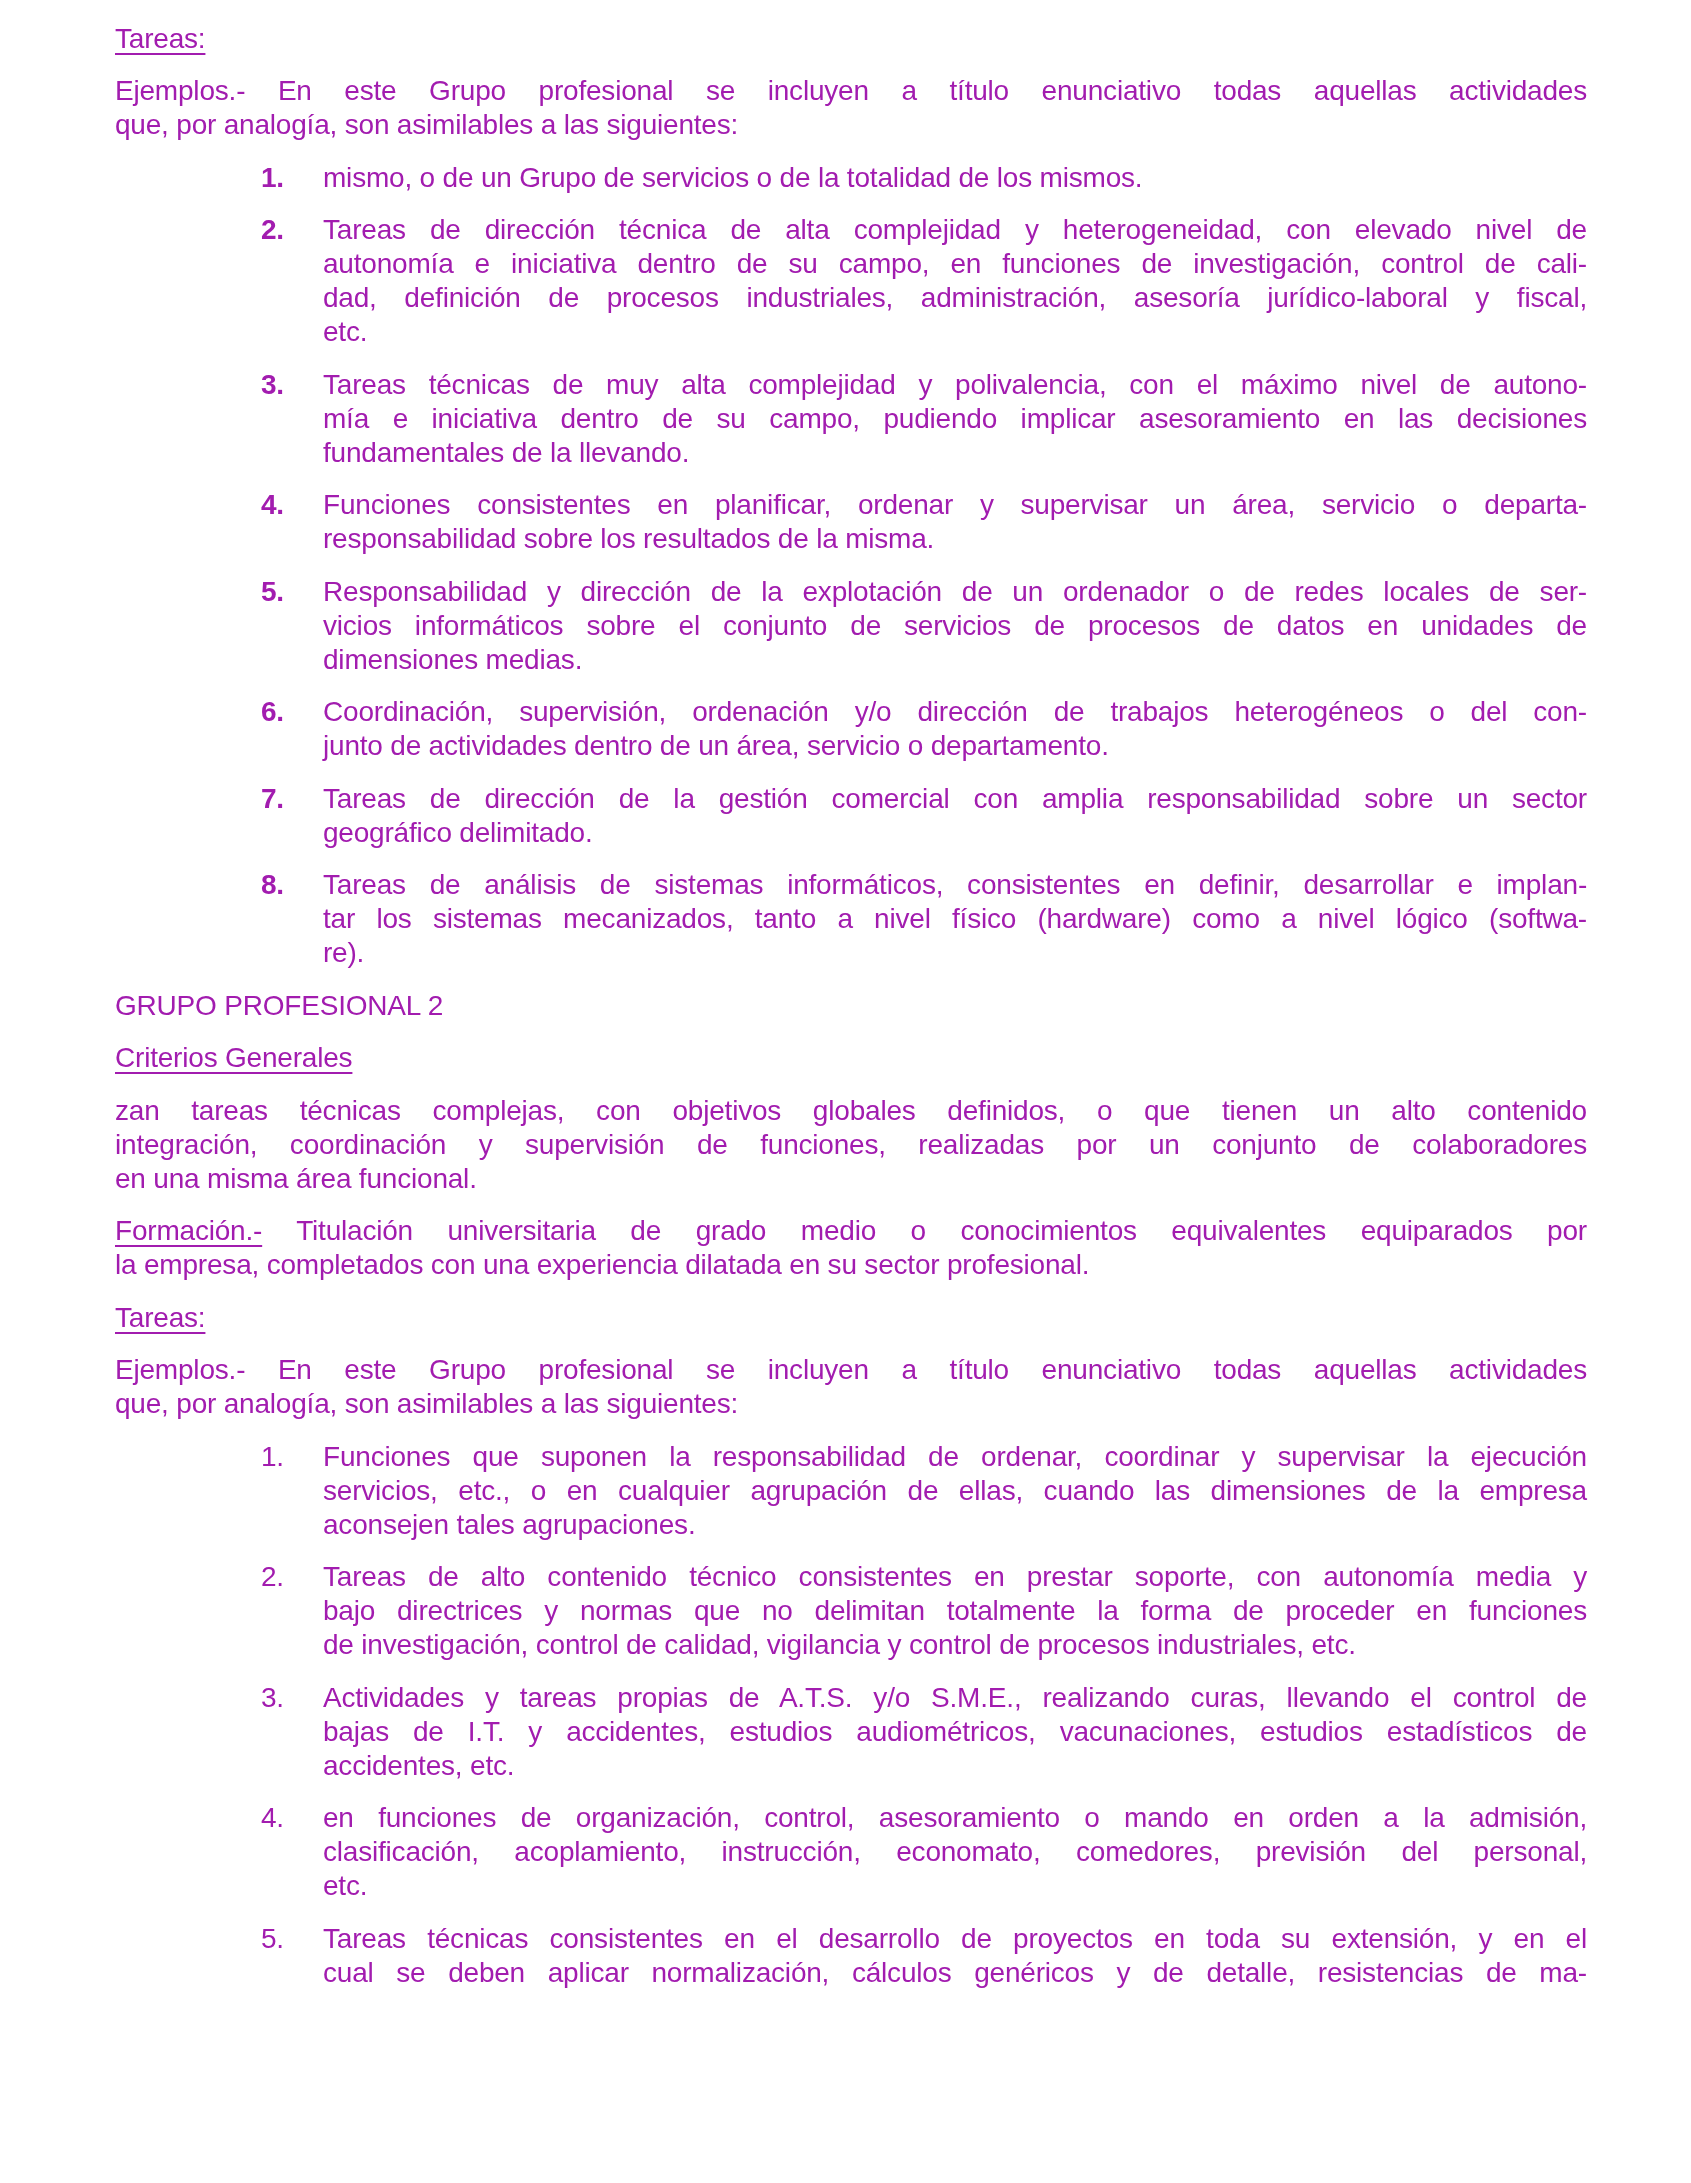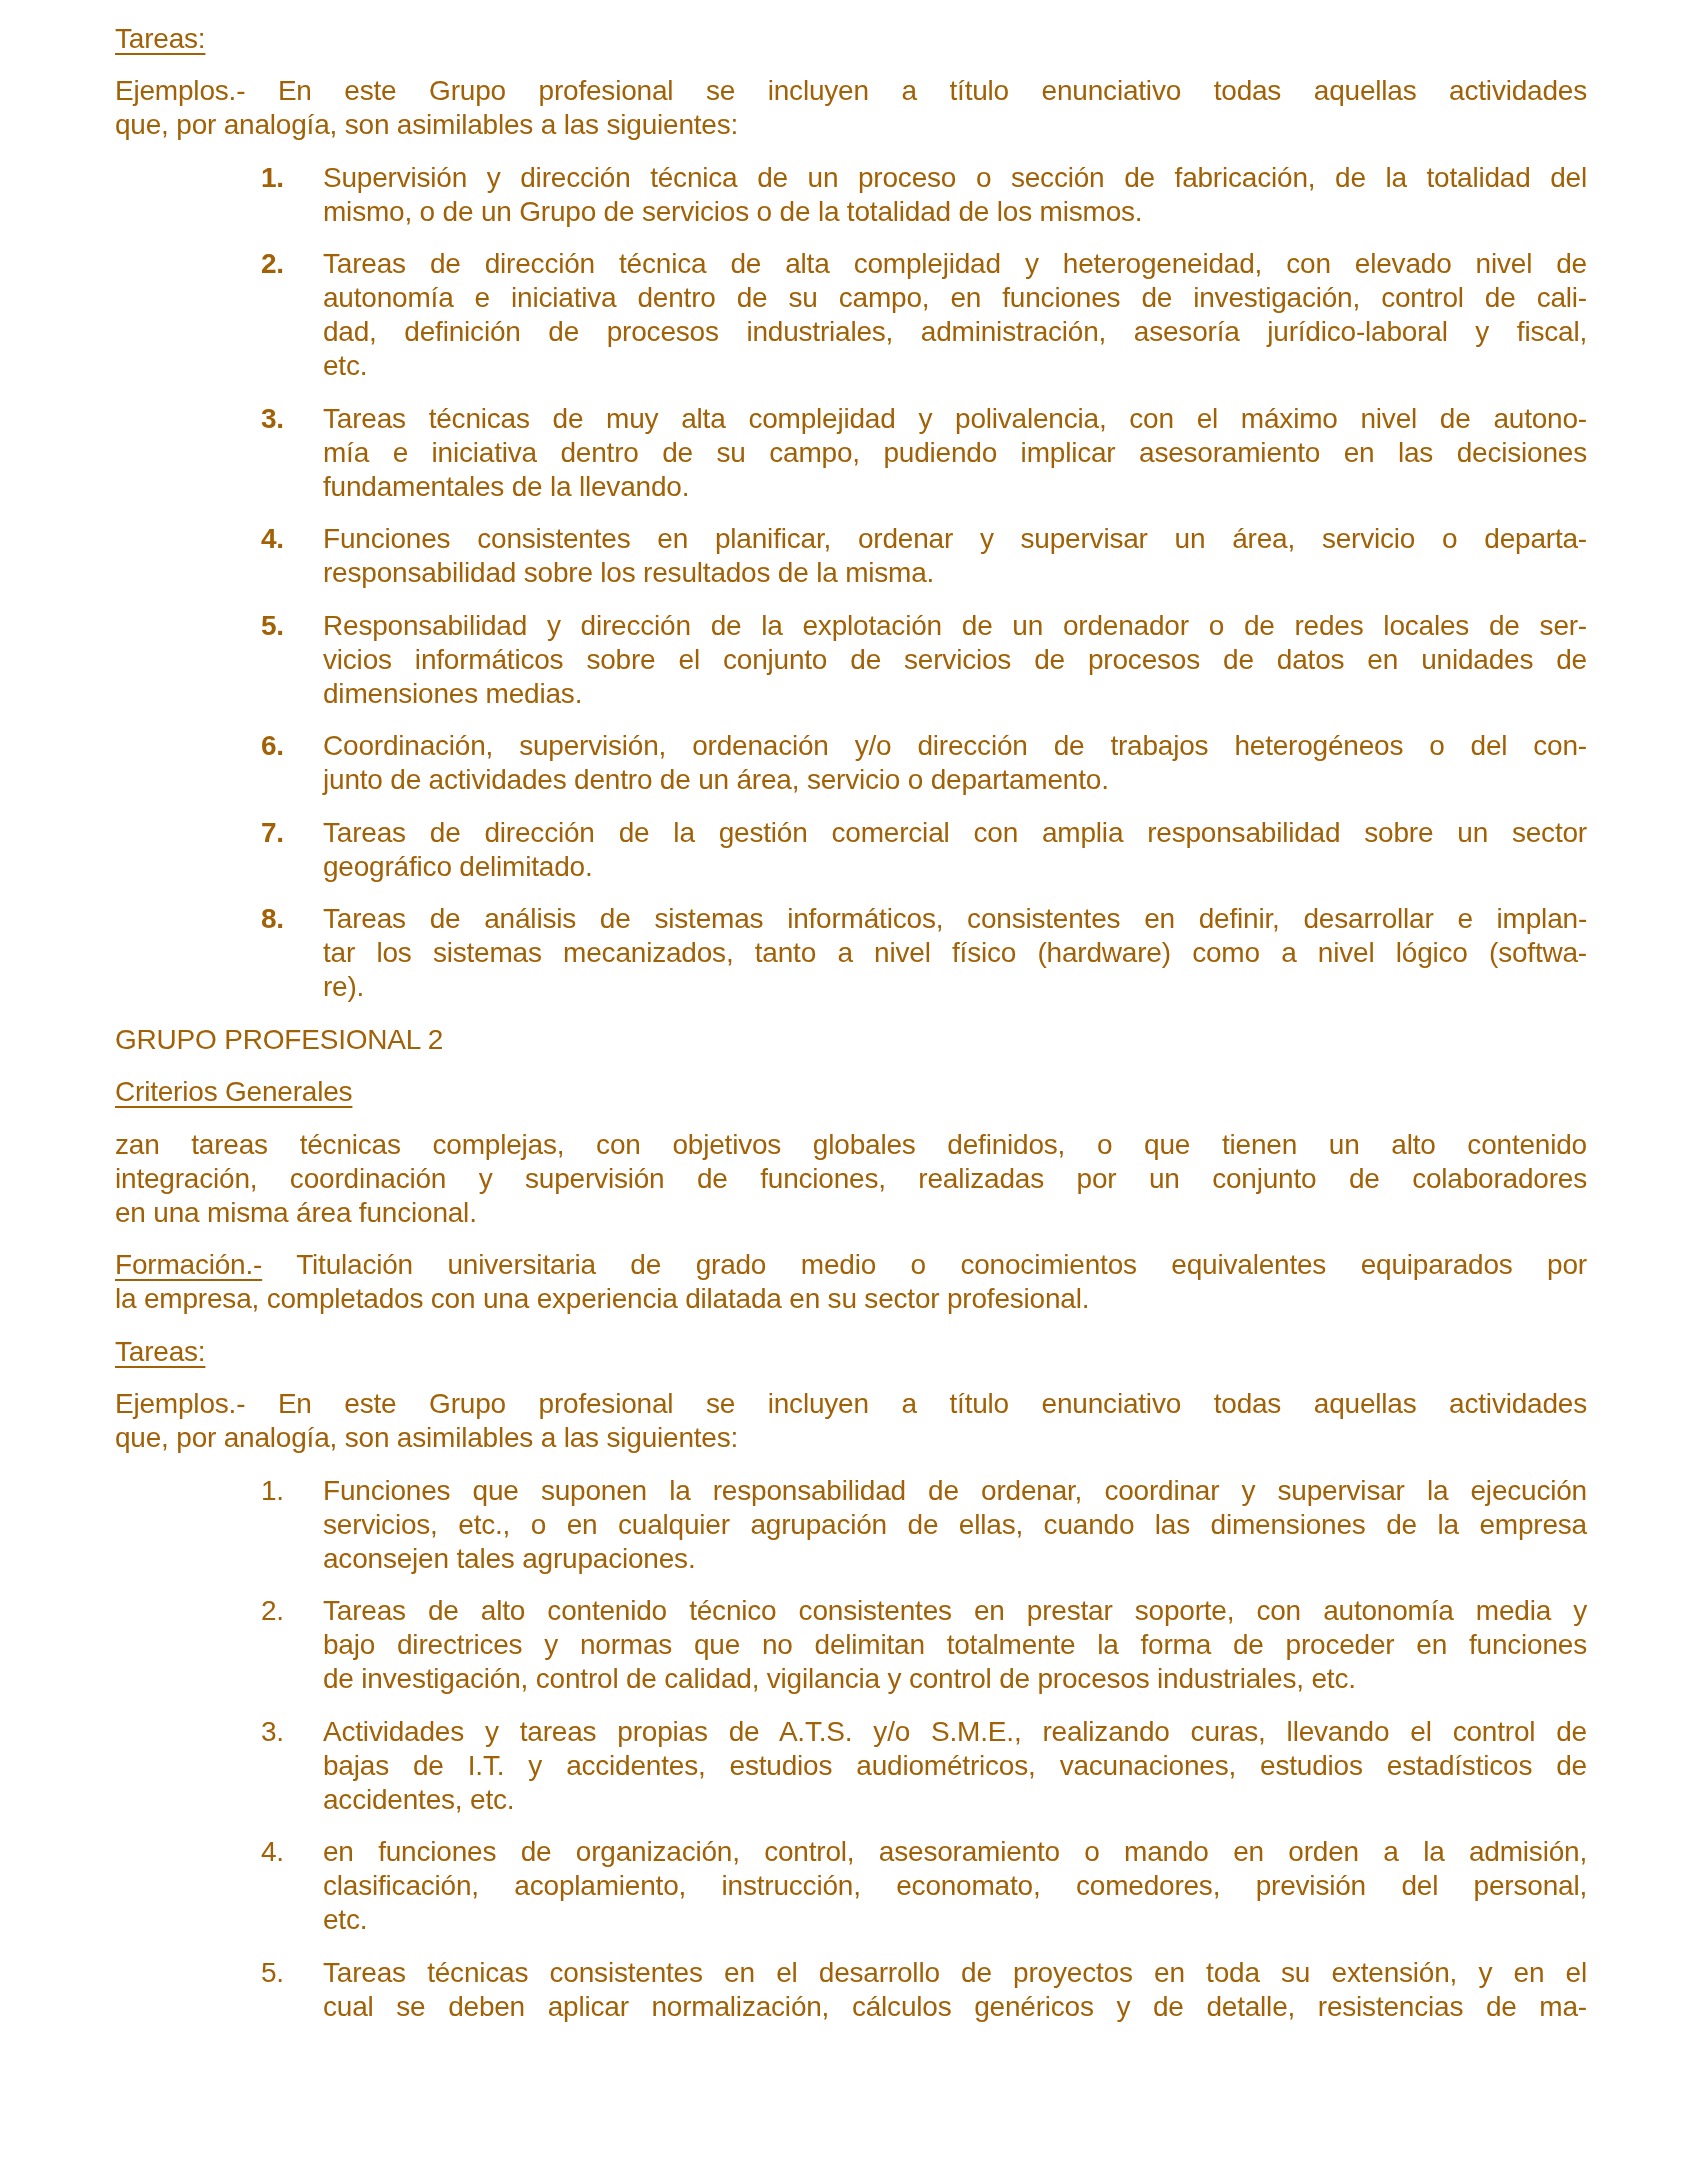--- a/index.html
+++ b/index.html
@@ -5,21 +5,21 @@
   html, body {
     margin: 0;
     padding: 0;
     background: #ffffff;
   }
   .page {
     position: relative;
     width: 1691px;
     height: 2183px;
     background: #ffffff;
-    color: #a16207;
+    color: #a21caf;
     font-family: "Liberation Sans", "DejaVu Sans", sans-serif;
     font-size: 28px;
     letter-spacing: -0.2px;
     overflow: hidden;
     box-sizing: border-box;
     padding: 21.5px 104px 0 115px;
   }
   .block { margin: 0 0 18.5px 0; }
   .line {
     line-height: 34px;
@@ -62,21 +62,20 @@
 
     <div class="block">
         <div class="line">Ejemplos.- En este Grupo profesional se incluyen a título enunciativo todas aquellas actividades</div>
         <div class="line last">que, por analogía, son asimilables a las siguientes:</div>
       </div>
 
     <div class="bold-nums">
       <div class="item">
         <span class="num">1.</span>
         <div class="item-body">
-            <div class="line">Supervisión y dirección técnica de un proceso o sección de fabricación, de la totalidad del</div>
             <div class="line last">mismo, o de un Grupo de servicios o de la totalidad de los mismos.</div>
           </div>
       </div>
       <div class="item">
         <span class="num">2.</span>
         <div class="item-body">
             <div class="line">Tareas de dirección técnica de alta complejidad y heterogeneidad, con elevado nivel de</div>
             <div class="line">autonomía e iniciativa dentro de su campo, en funciones de investigación, control de cali-</div>
             <div class="line">dad, definición de procesos industriales, administración, asesoría jurídico-laboral y fiscal,</div>
             <div class="line last">etc.</div>

